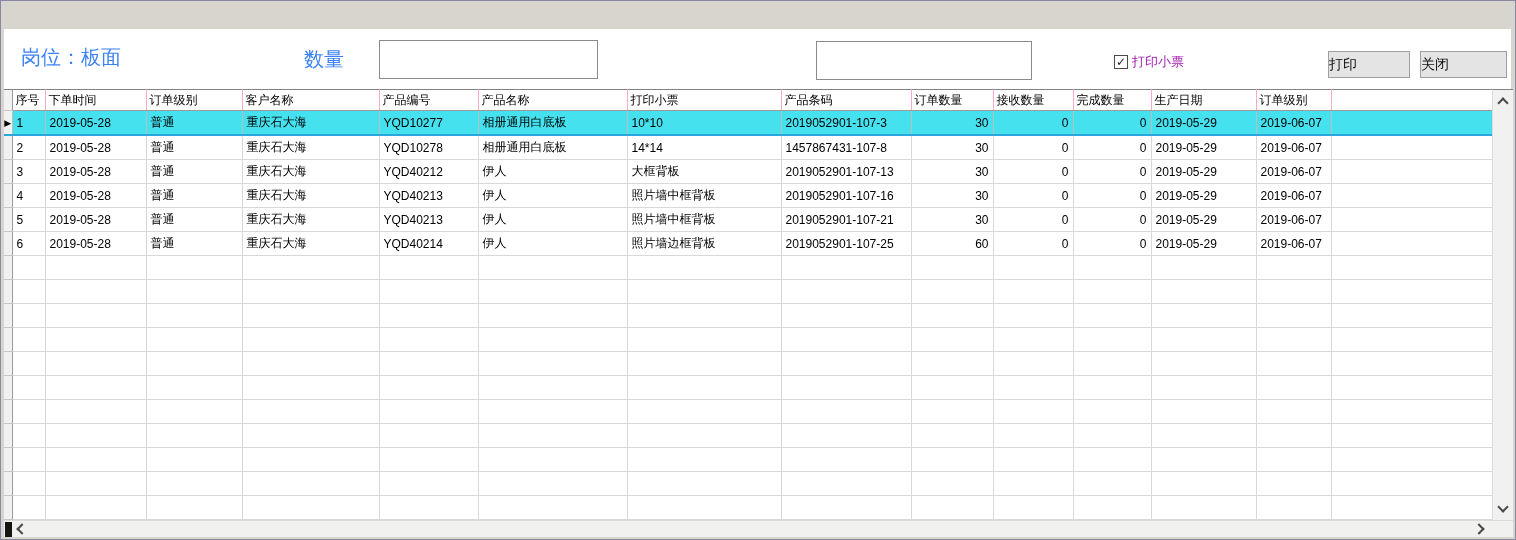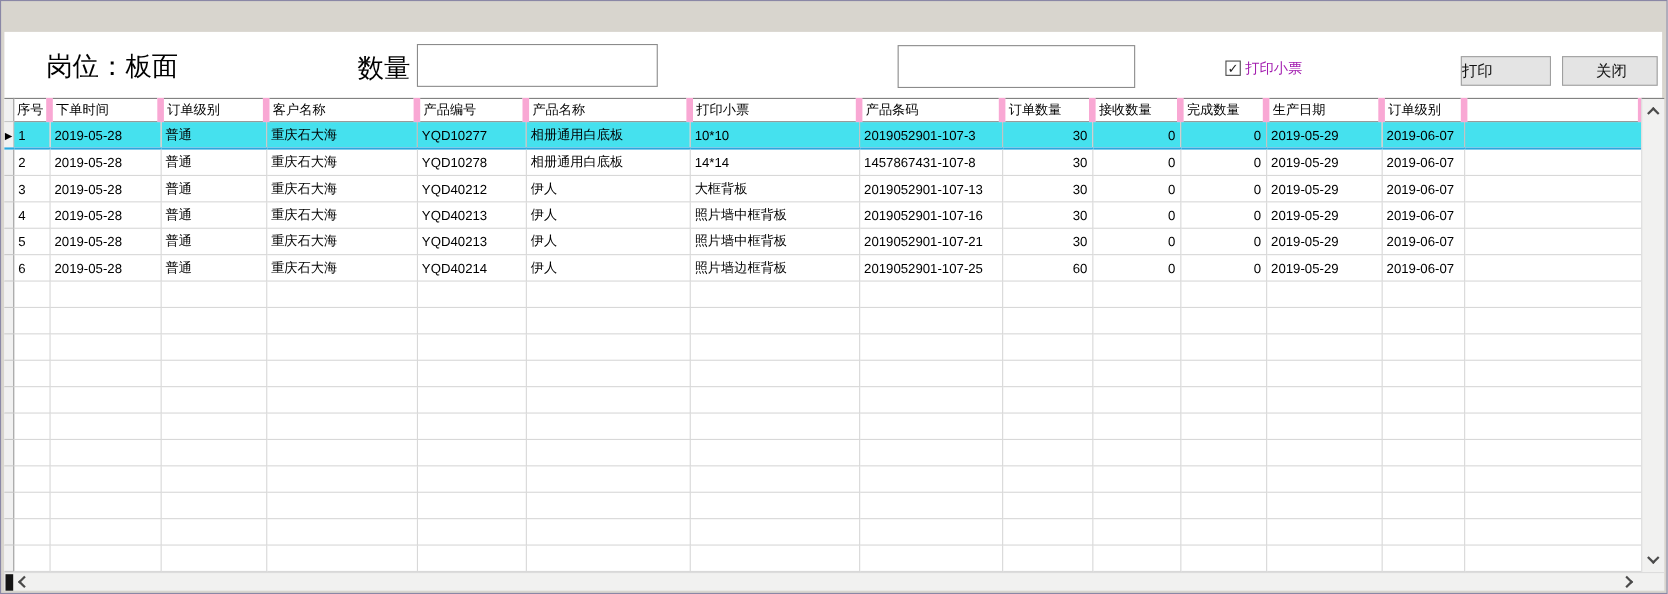--- a/index.html
+++ b/index.html
@@ -33,21 +33,21 @@
   .winbtn.close{
     right:2px;border-color:#a8453a;
     background:linear-gradient(180deg,#f6b5a4,#e0785f 45%,#cd5440 100%);
   }
   .glyph-min{position:absolute;left:5px;bottom:4px;width:9px;height:3px;background:#3e3e5c;}
   .glyph-max{position:absolute;left:5px;top:5px;width:10px;height:9px;box-sizing:border-box;border:1px solid #3e3e5c;border-top-width:3px;}
   .glyph-close{position:absolute;left:0;top:1px;width:100%;text-align:center;color:#fff;font-size:14px;font-weight:bold;line-height:17px;}
 
   
   .client{position:absolute;top:28px;left:3px;right:4px;height:60px;background:#fff;}
-  .lbl-big{position:absolute;font-size:24px;color:#000000;white-space:nowrap;margin-left:21px;}
+  .lbl-big{position:absolute;font-size:20px;color:#3b82f6;white-space:nowrap;}
   .tb-input{
     position:absolute;height:39px;box-sizing:border-box;border:1px solid #8b8b8b;background:#fff;
     font-size:16px;padding:0 6px;font-family:inherit;outline:none;
   }
   .groupbox{position:absolute;left:625px;top:16px;width:158px;height:29px;border:1px solid #c9c9c9;box-sizing:border-box;background:#fff;}
   .radio{position:absolute;top:5px;height:18px;display:flex;align-items:center;cursor:default;}
   .radio .circle{
     width:14px;height:14px;border-radius:50%;border:1px solid #4a4a4a;background:#fff;box-sizing:border-box;
     display:inline-flex;align-items:center;justify-content:center;margin-right:3px;flex:0 0 auto;
   }
@@ -59,31 +59,31 @@
     width:14px;height:14px;box-sizing:border-box;border:1px solid #4a4a4a;background:#fff;
     font-size:12px;line-height:12px;text-align:center;color:#222;margin-right:4px;
   }
   .cblabel{font-size:13px;color:#a21caf;}
   .pushbtn{
     position:absolute;top:22px;height:27px;box-sizing:border-box;
     background:#e4e4e4;border:1px solid #9f9f9f;font-size:14px;color:#111;
     font-family:inherit;text-align:left;line-height:25px;
   }
   .btn-print{left:1324px;width:82px;}
-  .btn-close{left:1416px;width:87px;padding-left:30px;}
+  .btn-close{left:1416px;width:87px;}
 
   
   .grid-table{
     position:absolute;left:3px;top:88px;width:1488px;
     border-collapse:collapse;table-layout:fixed;background:#fff;
     font-size:12px;color:#000;
   }
   .grid-table th{
     height:20px;font-weight:400;text-align:left;padding:0 3px;white-space:nowrap;overflow:hidden;
-    border-top:1px solid #828282;border-bottom:1px solid #9a9a9a;border-right:6px solid #f9a8d4;
+    border-top:1px solid #828282;border-bottom:1px solid #9a9a9a;border-right:1px solid #f9a8d4;
     background:#fff;
   }
   .grid-table td{
     height:23px;padding:0 4px;white-space:nowrap;overflow:hidden;
     border-right:1px solid #d8d8d8;border-bottom:1px solid #d8d8d8;background:#fff;
   }
   .grid-table td.num{text-align:right;}
   .grid-table td.sel, .grid-table th.sel{
     background:#f1f1f1;border-right:1px solid #9a9a9a;border-bottom:1px solid #c6c6c6;padding:0;
   }

